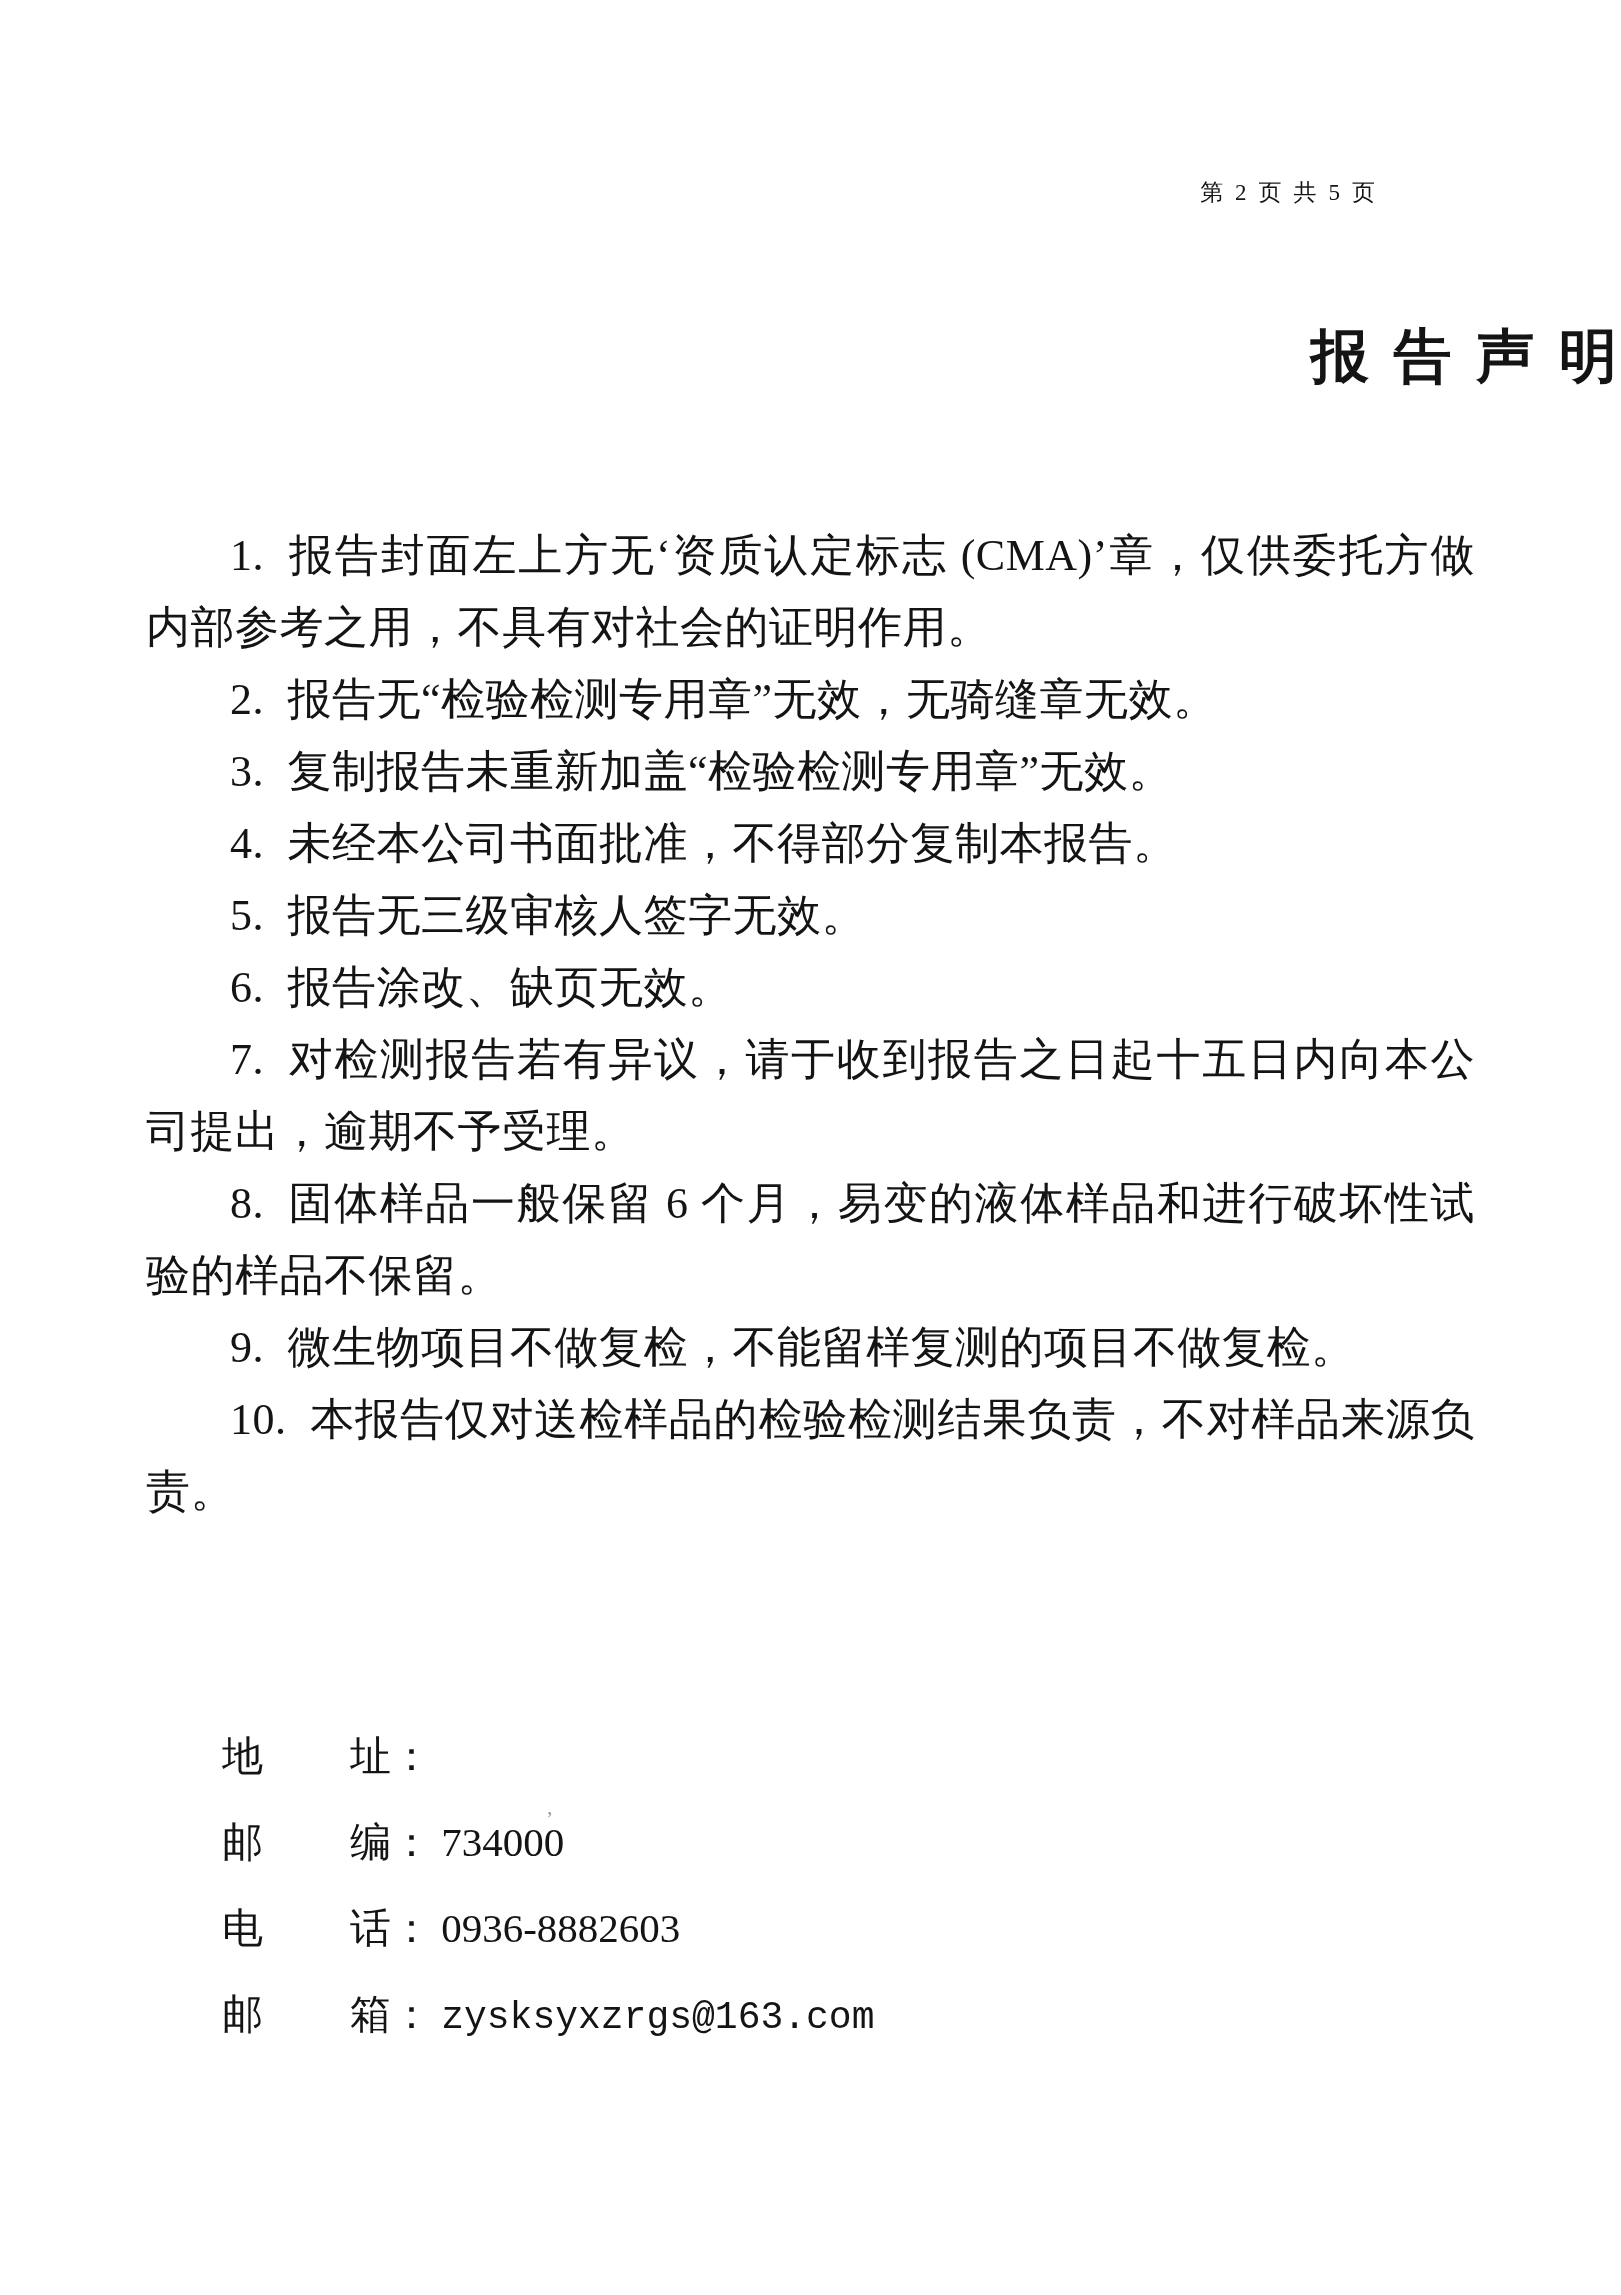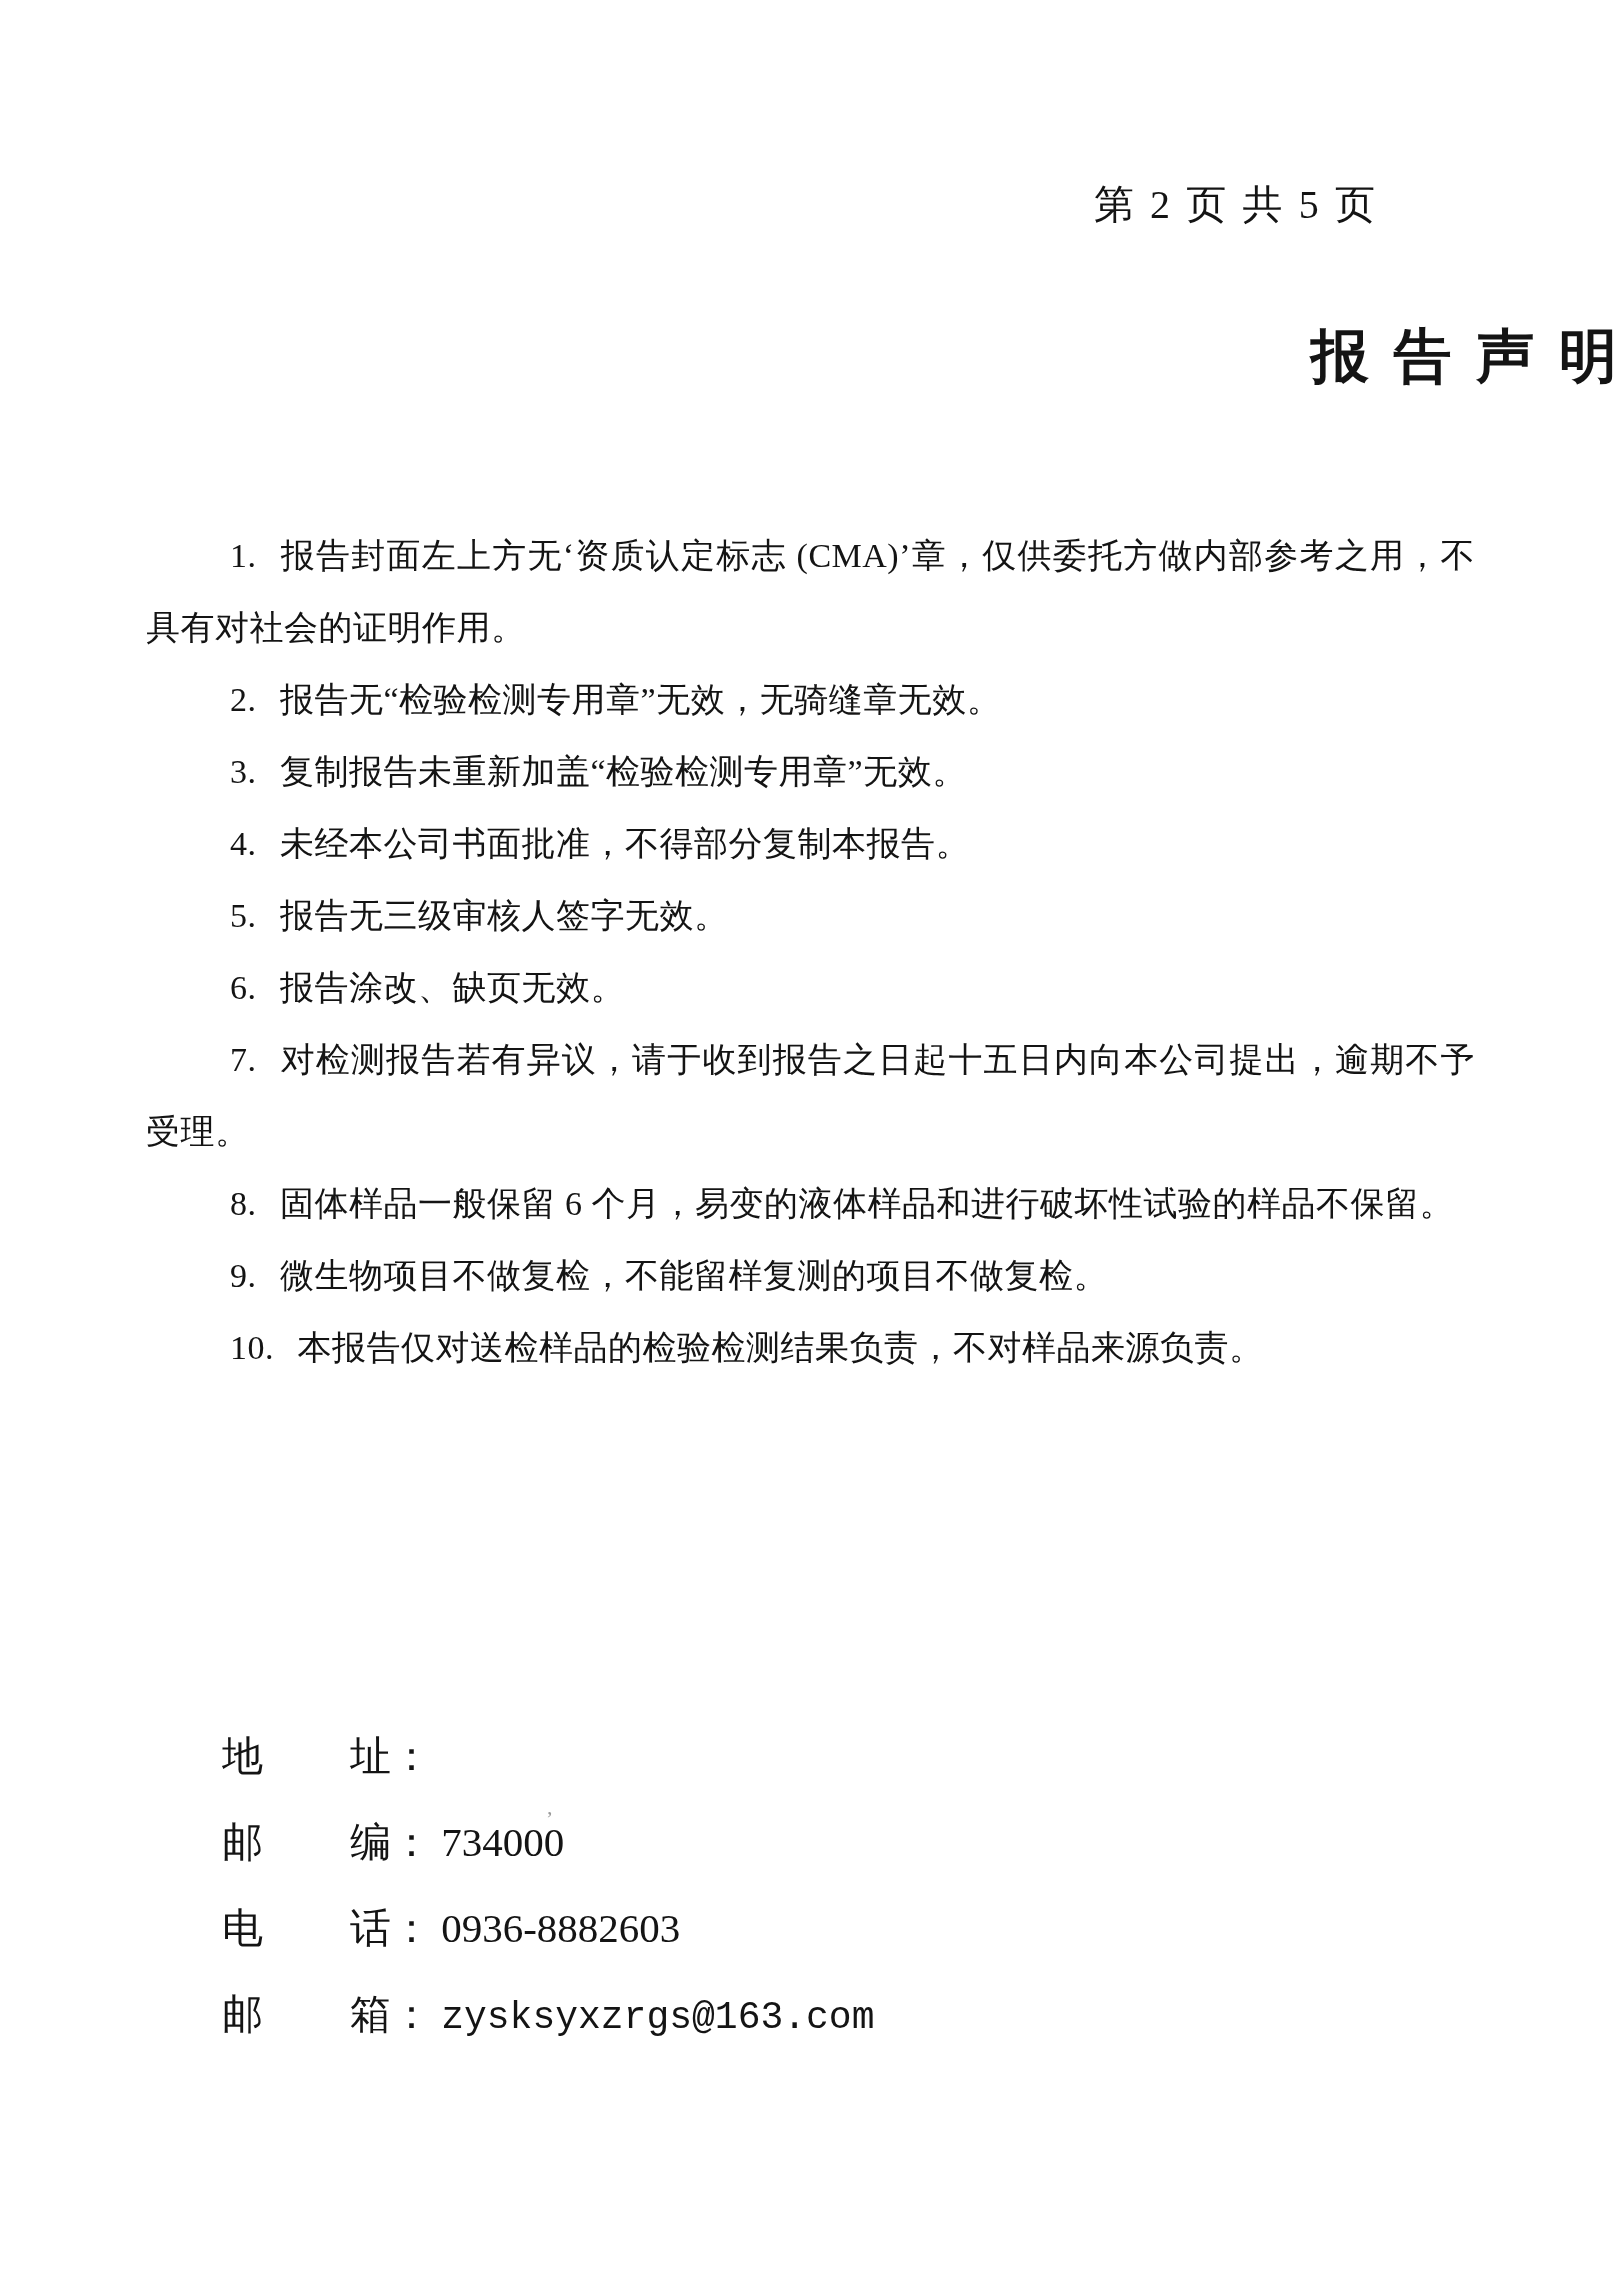--- a/index.html
+++ b/index.html
@@ -13,21 +13,21 @@
     height: 2295px;
     background: #ffffff;
     color: #141414;
     font-family: "Liberation Serif", "DejaVu Serif", serif;
     overflow: hidden;
   }
   .page-indicator {
     position: absolute;
     top: 177px;
     right: 244px;
-    font-size: 40px;
+    font-size: 23px;
     letter-spacing: 3.1px;
     white-space: nowrap;
   }
   .doc-title {
     position: absolute;
     top: 318px;
     left: 0;
     width: 100%;
     text-align: right;
     font-size: 58px;
@@ -36,21 +36,21 @@
     white-space: nowrap;
   }
   .content {
     position: absolute;
     left: 146px;
     top: 520px;
     width: 1329px;
   }
   .content p.list-item {
     margin: 0;
-    font-size: 34px;
+    font-size: 44px;
     line-height: 72px;
     text-align: justify;
     text-indent: 84px;
     letter-spacing: 0.5px;
   }
   .item-num {
     margin-right: 23.5px;
   }
   .footer {
     position: absolute;

